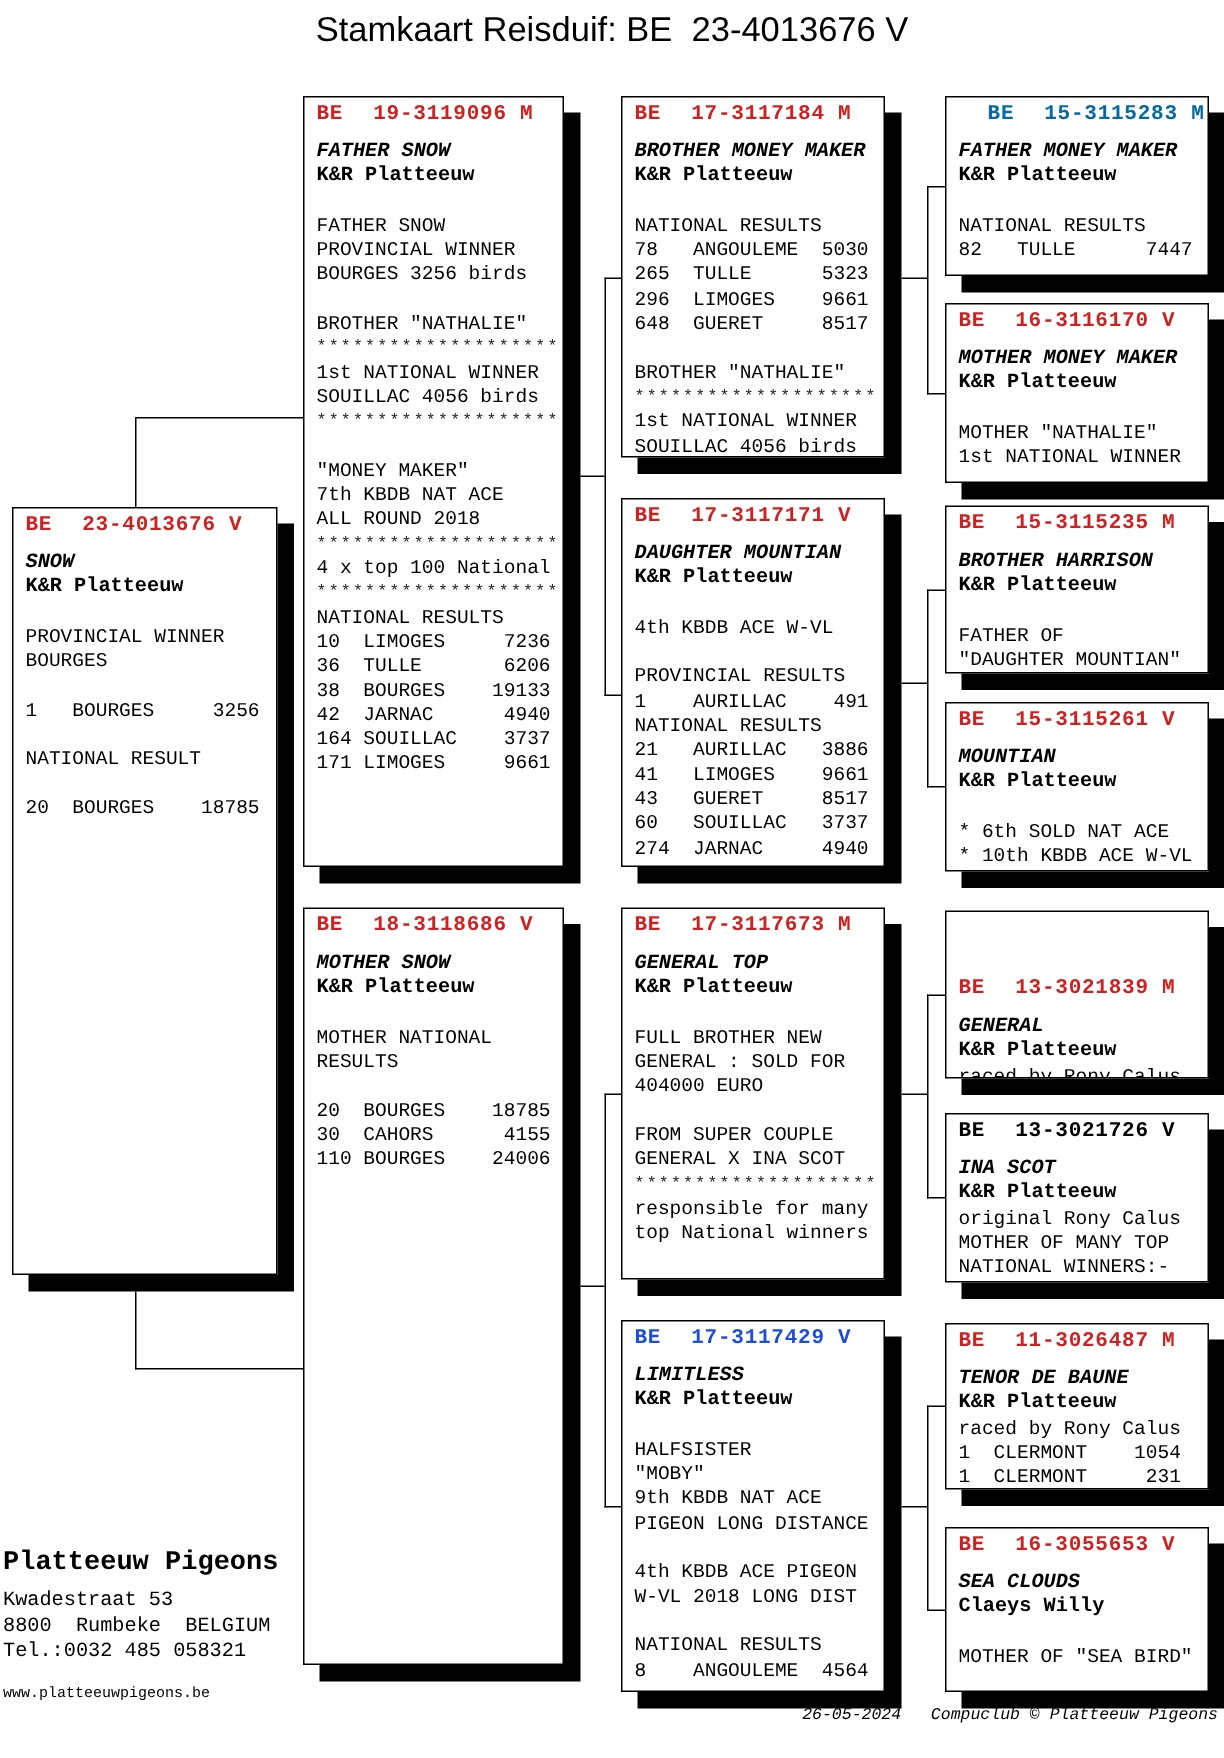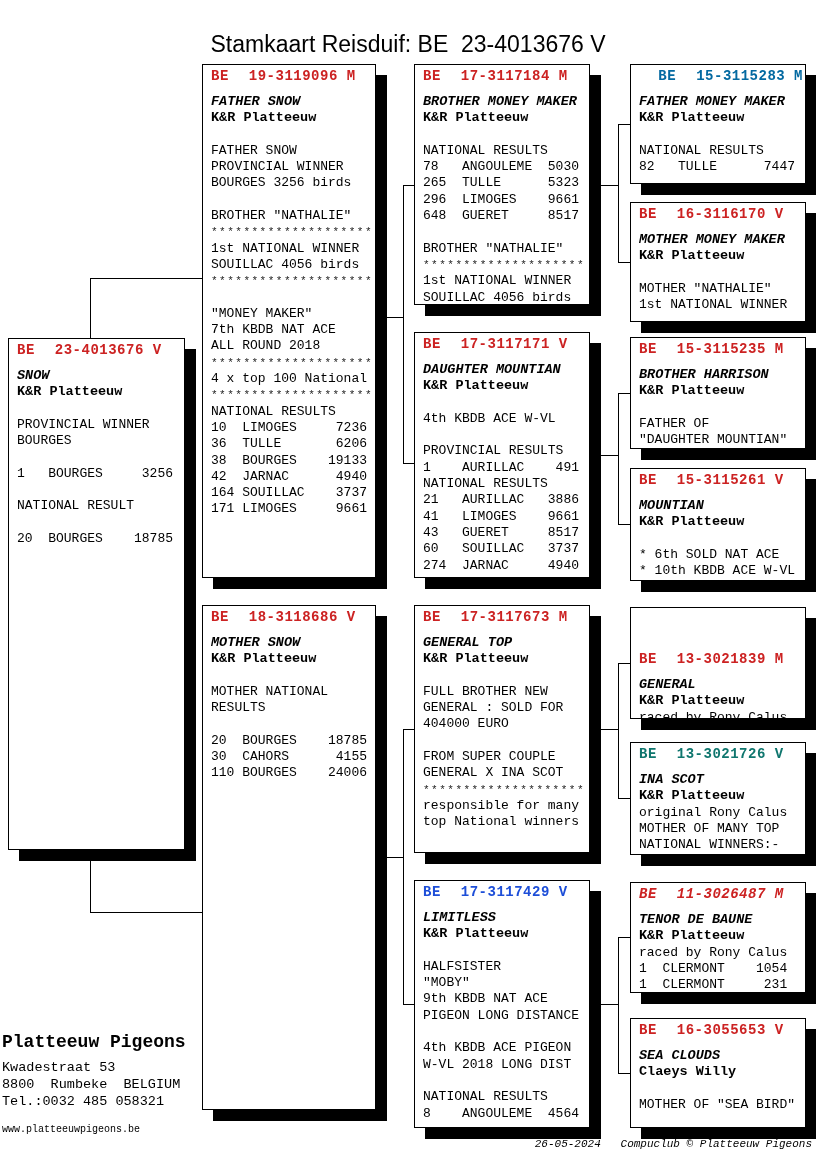--- a/index.html
+++ b/index.html
@@ -1,19 +1,19 @@
 <!DOCTYPE html>
 <html><head>
 <meta charset="utf-8">
 <style>
   html,body{margin:0;padding:0;background:#fff;}
   .page{position:relative;width:816px;height:1172px;background:#fff;overflow:hidden;
         font-family:"Liberation Mono","DejaVu Sans Mono",monospace;color:#000;}
   .title{position:absolute;top:6px;left:0;width:100%;text-align:center;
-         font-family:"Liberation Sans","DejaVu Sans",sans-serif;font-size:23px;white-space:pre;margin-top:25px;}
+         font-family:"Liberation Sans","DejaVu Sans",sans-serif;font-size:23px;white-space:pre;}
   .pbox{position:absolute;background:#fff;border:1px solid #000;box-sizing:border-box;
         box-shadow:11px 11px 0 #000;padding:3px 2px 0 8px;overflow:hidden;}
   .ring{font-weight:bold;font-size:14px;white-space:pre;letter-spacing:.5px;}
   .ring .num{margin-left:20px;}
   .bname{font-style:italic;font-weight:bold;font-size:13.5px;line-height:16.3px;margin-top:10px;white-space:pre;}
   .fancier{font-weight:bold;font-size:13.5px;line-height:16.3px;white-space:pre;}
   .ln{font-size:13px;height:16.3px;line-height:16.3px;white-space:pre;}
   .ln.stars{font-size:11px;letter-spacing:1.5px;color:#222;}
   .cline{position:absolute;background:#000;}
   .f-brand{position:absolute;left:2px;top:1032px;font-weight:bold;font-size:18px;white-space:pre;}
@@ -251,32 +251,32 @@
     <div class="bname">GENERAL</div>
     <div class="fancier">K&amp;R Platteeuw</div>
     <div class="lines">
         <div class="ln">raced by Rony Calus</div>
         <div class="ln">FATHER OF MANY TOP</div>
         <div class="ln">WINNERS ::::::::::::</div>
       </div>
   </div>
 
   <div class="pbox" style="left:630px;top:742px;width:176px;height:113px">
-    <div class="ring" style="color: #0f766e;"><span>BE</span><span class="num">13-3021726 V</span></div>
+    <div class="ring" style="color: #000000;"><span>BE</span><span class="num">13-3021726 V</span></div>
     <div class="bname">INA SCOT</div>
     <div class="fancier">K&amp;R Platteeuw</div>
     <div class="lines">
         <div class="ln">original Rony Calus</div>
         <div class="ln">MOTHER OF MANY TOP</div>
         <div class="ln">NATIONAL WINNERS:-</div>
       </div>
   </div>
 
   <div class="pbox" style="left:630px;top:882px;width:176px;height:111px">
-    <div class="ring" style="color: rgb(204, 34, 34); font-style: italic;"><span>BE</span><span class="num">11-3026487 M</span></div>
+    <div class="ring" style="color: rgb(204, 34, 34);"><span>BE</span><span class="num">11-3026487 M</span></div>
     <div class="bname">TENOR DE BAUNE</div>
     <div class="fancier">K&amp;R Platteeuw</div>
     <div class="lines">
         <div class="ln">raced by Rony Calus</div>
         <div class="ln">1  CLERMONT    1054</div>
         <div class="ln">1  CLERMONT     231</div>
       </div>
   </div>
 
   <div class="pbox" style="left:630px;top:1018px;width:176px;height:110px">

